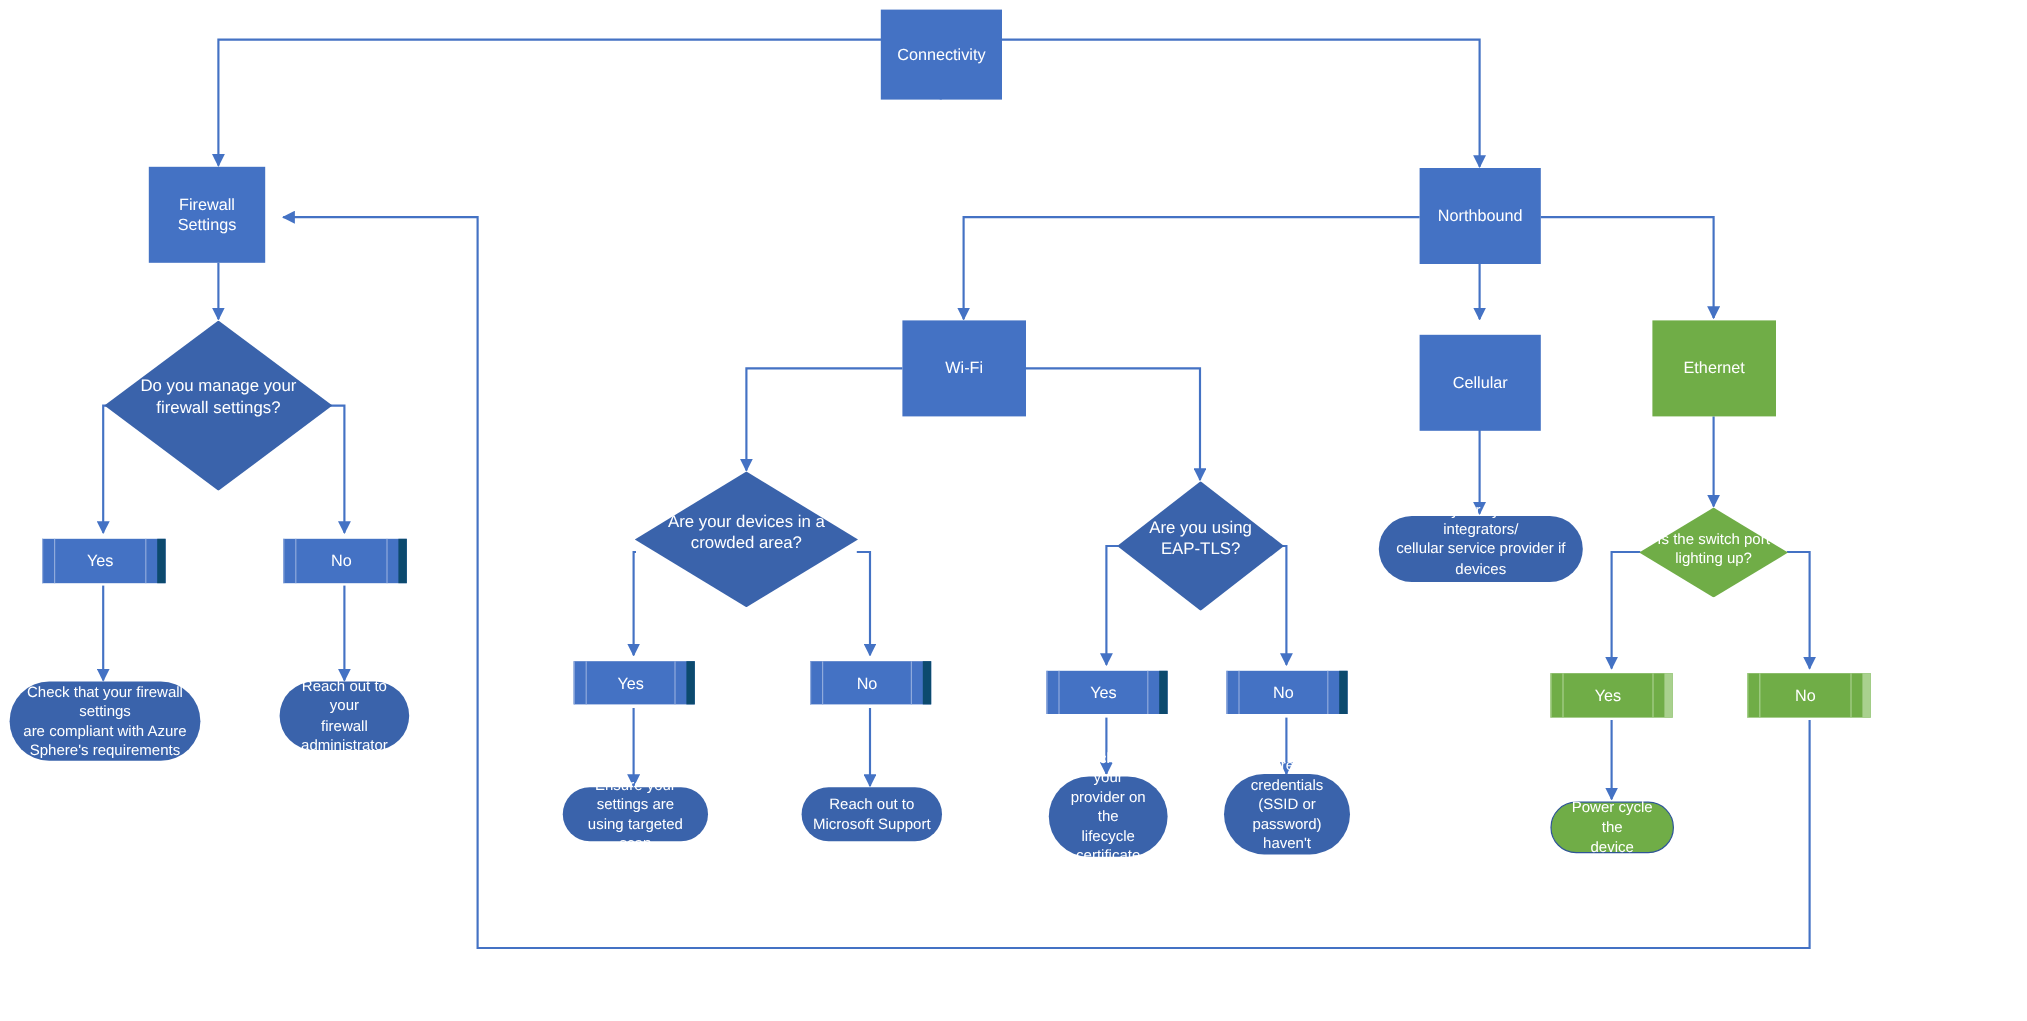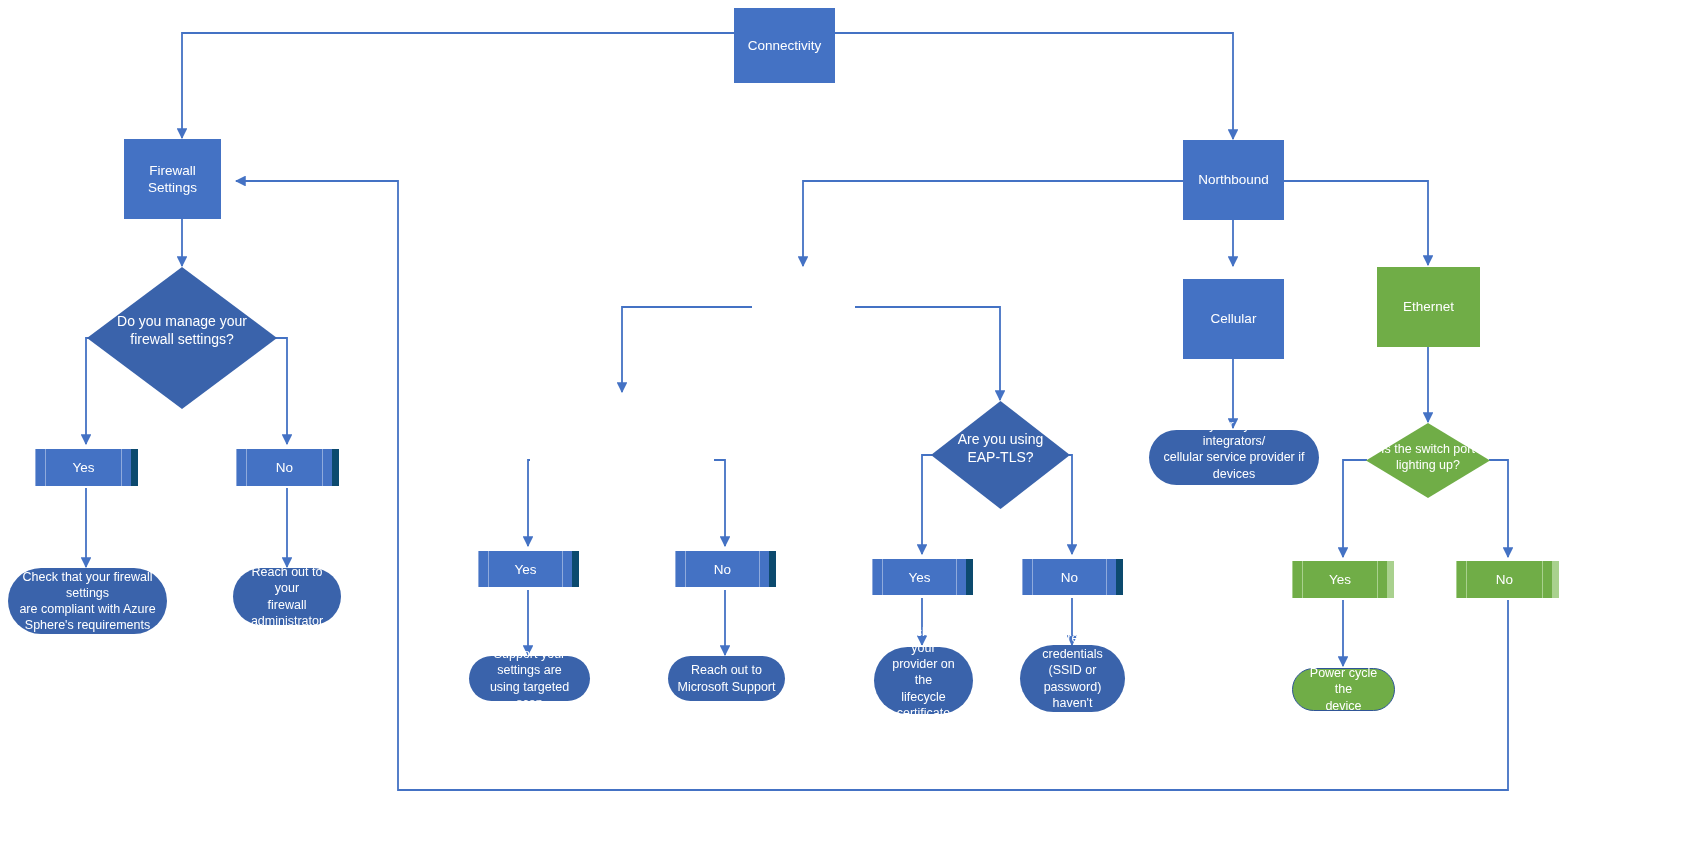--- a/index.html
+++ b/index.html
@@ -187,35 +187,43 @@
   </div>
 
   <div class="node proc" style="left:124px; top:139px; width:97px; height:80px;">
     <span>Firewall Settings</span>
   </div>
 
   <div class="node proc" style="left:1183px; top:140px; width:101px; height:80px;text-align:center;">
     <span>Northbound</span>
   </div>
 
+  <div class="node proc" style="left:752px; top:267px; width:103px; height:80px;">
+    <span>Wi-Fi</span>
+  </div>
 
   <div class="node proc" style="left:1183px; top:267px; width:101px; height:80px;margin-top:12px;">
     <span>Cellular</span>
   </div>
 
   <div class="node proc green" style="left:1377px; top:267px; width:103px; height:80px;">
     <span>Ethernet</span>
   </div>
 
   <div class="diamond-wrap" style="left:87px; top:267px; width:190px; height:142px;">
     <div class="diamond-shape"></div>
     <div class="diamond-label" style="top:45px;">Do you manage your
 firewall settings?</div>
   </div>
 
+  <div class="diamond-wrap" style="left:529px; top:393px; width:186px; height:113px;">
+    <div class="diamond-shape"></div>
+    <div class="diamond-label" style="top:32px;">Are your devices in a
+crowded area?</div>
+  </div>
 
   <div class="diamond-wrap" style="left:931px; top:401px; width:139px; height:108px;">
     <div class="diamond-shape"></div>
     <div class="diamond-label" style="top:29px;">Are you using
 EAP-TLS?</div>
   </div>
 
   <div class="diamond-wrap" style="left:1366px; top:423px; width:124px; height:75px;">
     <div class="diamond-shape green"></div>
     <div class="diamond-label" style="top:18px; font-size:12.5px;">Is the switch port
@@ -256,21 +264,21 @@
 Sphere's requirements</span>
   </div>
 
   <div class="term" style="left:233px; top:568px; width:108px; height:57px;">
     <span>Reach out to your
 firewall
 administrator</span>
   </div>
 
   <div class="term" style="left:469px; top:656px; width:121px; height:45px;">
-    <span>Support your settings are
+    <span>Ensure your settings are
 using targeted scan</span>
   </div>
 
   <div class="term" style="left:668px; top:656px; width:117px; height:45px;">
     <span>Reach out to
 Microsoft Support</span>
   </div>
 
   <div class="term" style="left:874px; top:647px; width:99px; height:67px;">
     <span>Check with your

